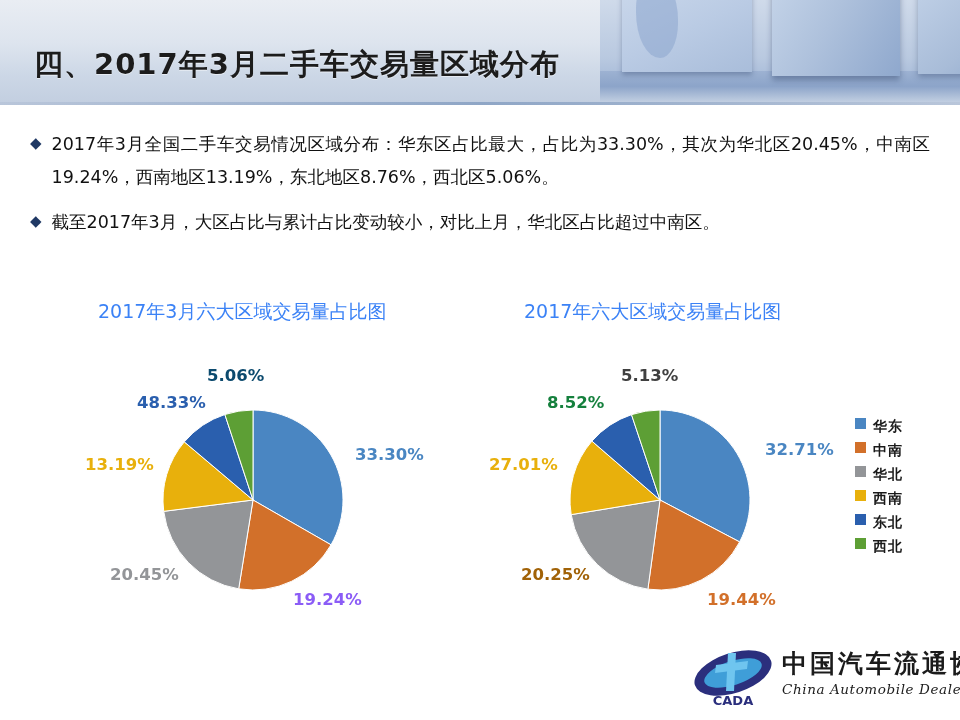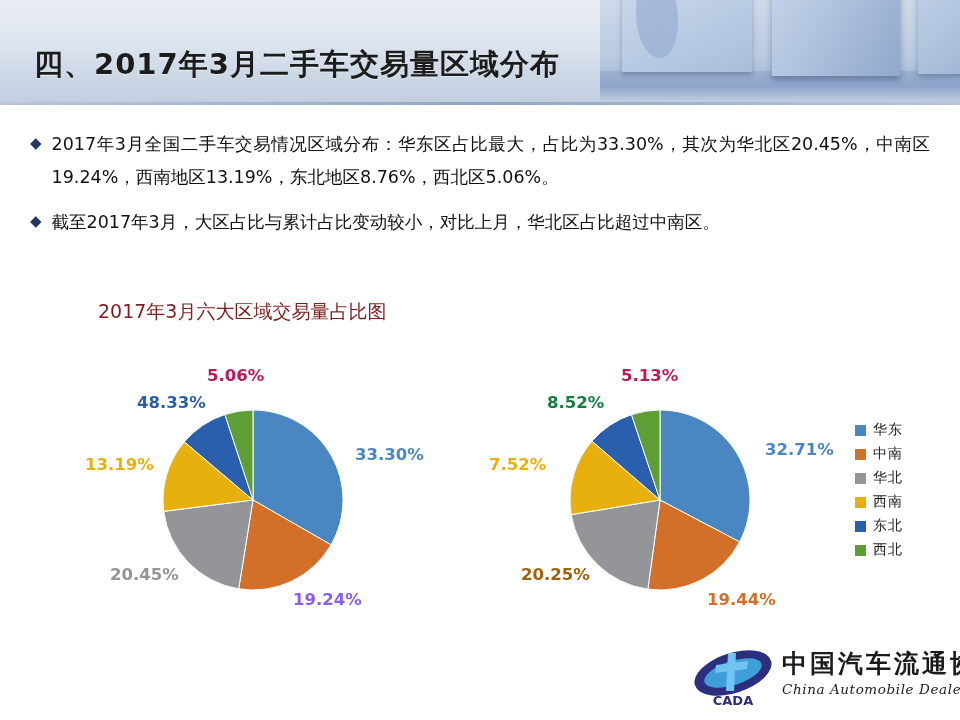--- a/index.html
+++ b/index.html
@@ -53,39 +53,39 @@
     color:#1f3864;font-size:15px;line-height:30px;margin-right:10px;flex:0 0 auto;
   }
   .bullet-text{
     color:#111111;font-size:17.5px;line-height:33px;
     font-family:"DejaVu Sans","Liberation Sans",sans-serif;
     text-align:justify;
   }
 
   
   .chart-title{
-    position:absolute;font-size:19px;color:#7f1d1d;white-space:nowrap;
+    position:absolute;font-size:19px;color:#3b82f6;white-space:nowrap;
     font-family:"DejaVu Sans","Liberation Sans",sans-serif;
   }
   .chart-title.t1{left:98px;top:299px;}
   .chart-title.t2{left:524px;top:299px;}
 
   .pie-wrap{position:absolute;top:350px;width:480px;height:300px;}
   .pie-wrap.w1{left:15px;}
   .pie-wrap.w2{left:425px;}
   .pie-svg{position:absolute;left:0;top:0;}
 
   .pct{
     position:absolute;font-size:16.5px;font-weight:bold;white-space:nowrap;
     font-family:"DejaVu Sans","Liberation Sans",sans-serif;
   }
 
   
   .legend{position:absolute;left:855px;top:418px;}
-  .legend-item{display:flex;align-items:center;height:24px;}
+  .legend-item{display:flex;align-items:flex-start;height:24px;font-weight:bold;}
   .legend-swatch{width:11px;height:11px;margin-right:7px;flex:0 0 auto;}
   .legend-label{font-size:14px;color:#1a1a1a;letter-spacing:1px;
     font-family:"DejaVu Sans","Liberation Sans",sans-serif;}
 
   
   .logo{position:absolute;left:690px;top:645px;width:260px;height:68px;}
   .logo-mark{position:absolute;left:0;top:2px;width:86px;height:62px;}
   .logo-cn{position:absolute;left:92px;top:2px;font-size:25px;font-weight:bold;
     color:#1b1b1b;letter-spacing:3px;white-space:nowrap;
     font-family:"DejaVu Sans","Liberation Sans",sans-serif;}
@@ -114,60 +114,61 @@
       <span class="bullet-mark">◆</span>
       <span class="bullet-text">2017年3月全国二手车交易情况区域分布：华东区占比最大，占比为33.30%，其次为华北区20.45%，中南区19.24%，西南地区13.19%，东北地区8.76%，西北区5.06%。</span>
     </div>
     <div class="bullet-row">
       <span class="bullet-mark">◆</span>
       <span class="bullet-text">截至2017年3月，大区占比与累计占比变动较小，对比上月，华北区占比超过中南区。</span>
     </div>
   </div>
 
   <div class="chart-title t1">2017年3月六大区域交易量占比图</div>
+  <div class="chart-title t2">2017年六大区域交易量占比图</div>
 
   <div class="pie-wrap w1">
     <svg class="pie-svg" width="480" height="300" viewBox="0 0 480 300">
       <g id="pie1-slices">
           <path d="M 238 150 L 238 60 A 90 90 0 0 1 316.03636310480414 194.83665948055415 Z" fill="#4a86c2" stroke="#ffffff" stroke-width="1"></path>
           <path d="M 238 150 L 316.03636310480414 194.83665948055415 A 90 90 0 0 1 223.69753300789606 238.85628530351568 Z" fill="#d2702a" stroke="#ffffff" stroke-width="1"></path>
           <path d="M 238 150 L 223.69753300789606 238.85628530351568 A 90 90 0 0 1 148.7167819338181 161.33609155514415 Z" fill="#939598" stroke="#ffffff" stroke-width="1"></path>
           <path d="M 238 150 L 148.7167819338181 161.33609155514415 A 90 90 0 0 1 169.30704790307388 91.85123963308064 Z" fill="#e8b00c" stroke="#ffffff" stroke-width="1"></path>
           <path d="M 238 150 L 169.30704790307388 91.85123963308064 A 90 90 0 0 1 209.86598302850723 64.51036852899787 Z" fill="#2a5fae" stroke="#ffffff" stroke-width="1"></path>
           <path d="M 238 150 L 209.86598302850723 64.51036852899787 A 90 90 0 0 1 237.99999999999991 60 Z" fill="#5d9f35" stroke="#ffffff" stroke-width="1"></path>
         </g>
     </svg>
     <div id="pie1-labels">
         <div class="pct" style="color: rgb(74, 134, 194); left: 340px; top: 95px;">33.30%</div>
         <div class="pct" style="color: #8b5cf6; left: 278px; top: 240px;">19.24%</div>
         <div class="pct" style="color: rgb(147, 149, 152); left: 95px; top: 215px;">20.45%</div>
         <div class="pct" style="color: rgb(232, 176, 12); left: 62px; top: 105px; margin-left: 8px;">13.19%</div>
         <div class="pct" style="color: rgb(42, 95, 174); left: 122px; top: 43px;">48.33%</div>
-        <div class="pct" style="color: #be185d; left: 192px; top: 16px;">5.06%</div>
+        <div class="pct" style="color: #0c4a6e; left: 192px; top: 16px;">5.06%</div>
       </div>
   </div>
 
   <div class="pie-wrap w2">
     <svg class="pie-svg" width="480" height="300" viewBox="0 0 480 300">
       <g id="pie2-slices">
           <path d="M 235 150 L 235 60 A 90 90 0 0 1 314.64449862148854 191.91364741145435 Z" fill="#4a86c2" stroke="#ffffff" stroke-width="1"></path>
           <path d="M 235 150 L 314.64449862148854 191.91364741145435 A 90 90 0 0 1 222.87898094525627 239.18004764001049 Z" fill="#d2702a" stroke="#ffffff" stroke-width="1"></path>
           <path d="M 235 150 L 222.87898094525627 239.18004764001049 A 90 90 0 0 1 146.1982650212919 164.63734486753953 Z" fill="#939598" stroke="#ffffff" stroke-width="1"></path>
           <path d="M 235 150 L 146.1982650212919 164.63734486753953 A 90 90 0 0 1 166.93206577736748 91.12083279577257 Z" fill="#e8b00c" stroke="#ffffff" stroke-width="1"></path>
           <path d="M 235 150 L 166.93206577736748 91.12083279577257 A 90 90 0 0 1 206.49025332105086 64.6349348720324 Z" fill="#2a5fae" stroke="#ffffff" stroke-width="1"></path>
           <path d="M 235 150 L 206.49025332105086 64.6349348720324 A 90 90 0 0 1 234.99999999999997 60 Z" fill="#5d9f35" stroke="#ffffff" stroke-width="1"></path>
         </g>
     </svg>
     <div id="pie2-labels">
         <div class="pct" style="color: rgb(74, 134, 194); left: 340px; top: 90px;">32.71%</div>
         <div class="pct" style="color: rgb(210, 112, 42); left: 282px; top: 240px;">19.44%</div>
         <div class="pct" style="color: #a16207; left: 96px; top: 215px;">20.25%</div>
-        <div class="pct" style="color: rgb(232, 176, 12); left: 64px; top: 105px;">7.52%</div>
+        <div class="pct" style="color: rgb(232, 176, 12); left: 64px; top: 105px;">27.01%</div>
         <div class="pct" style="color: #15803d; left: 122px; top: 43px;">8.52%</div>
-        <div class="pct" style="color: #be185d; left: 196px; top: 16px;">5.13%</div>
+        <div class="pct" style="color: #404040; left: 196px; top: 16px;">5.13%</div>
       </div>
   </div>
 
   <div class="legend" id="legend">
       <div class="legend-item">
         <span class="legend-swatch" style="background: rgb(74, 134, 194);"></span>
         <span class="legend-label">华东</span>
       </div>
       <div class="legend-item">
         <span class="legend-swatch" style="background: rgb(210, 112, 42);"></span>

